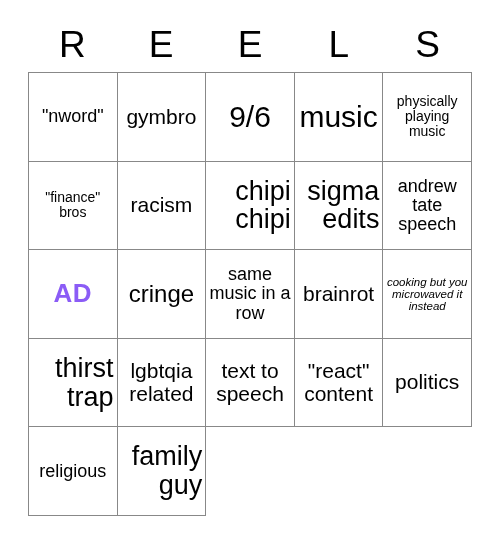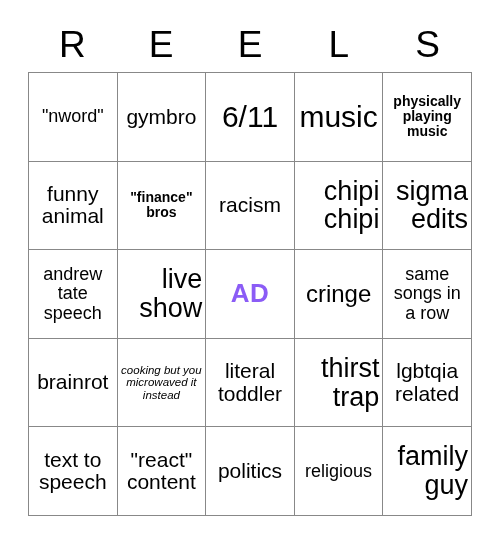--- a/index.html
+++ b/index.html
@@ -71,21 +71,21 @@
     line-height: 1.07;
     word-wrap: break-word;
   }
 
   
   .fs-xxl .txt { font-size: 30px; }
   .fs-xl  .txt { font-size: 27px; text-align: right; }
   .fs-lg  .txt { font-size: 24px; }
   .fs-md  .txt { font-size: 21px; }
   .fs-sm  .txt { font-size: 18px; }
-  .fs-xs  .txt { font-size: 14px; font-weight: bold; }
+  .fs-xs  .txt { font-size: 14px; }
   .fs-xxs .txt { font-size: 11.5px; font-style: italic; }
 
   .free-cell .txt {
     color: #8b5cf6;
     font-weight: 700;
     font-size: 26px;
     letter-spacing: 0.5px;
   }
 </style>
 </head>
@@ -103,69 +103,60 @@
 
   <div id="grid">
 
     <div class="cell fs-sm">
         <span class="txt">"nword"</span>
       </div>
     <div class="cell fs-md">
         <span class="txt">gymbro</span>
       </div>
     <div class="cell fs-xxl">
-        <span class="txt">6/11</span>
+        <span class="txt">9/6</span>
       </div>
     <div class="cell fs-xxl">
         <span class="txt">music</span>
       </div>
     <div class="cell fs-xs">
         <span class="txt">physically playing music</span>
       </div>
 
-    <div class="cell fs-md">
-        <span class="txt">funny animal</span>
-      </div>
     <div class="cell fs-xs">
         <span class="txt">"finance" bros</span>
       </div>
     <div class="cell fs-md">
         <span class="txt">racism</span>
       </div>
     <div class="cell fs-xl">
         <span class="txt">chipi chipi</span>
       </div>
     <div class="cell fs-xl">
         <span class="txt">sigma edits</span>
       </div>
 
     <div class="cell fs-sm">
         <span class="txt">andrew tate speech</span>
       </div>
-    <div class="cell fs-xl">
-        <span class="txt">live show</span>
-      </div>
     <div class="cell free-cell">
         <span class="txt">AD</span>
       </div>
     <div class="cell fs-lg">
         <span class="txt">cringe</span>
       </div>
     <div class="cell fs-sm">
-        <span class="txt">same songs in a row</span>
+        <span class="txt">same music in a row</span>
       </div>
 
     <div class="cell fs-md">
         <span class="txt">brainrot</span>
       </div>
     <div class="cell fs-xxs">
         <span class="txt">cooking but you microwaved it instead</span>
-      </div>
-    <div class="cell fs-md">
-        <span class="txt">literal toddler</span>
       </div>
     <div class="cell fs-xl">
         <span class="txt">thirst trap</span>
       </div>
     <div class="cell fs-md">
         <span class="txt">lgbtqia related</span>
       </div>
 
     <div class="cell fs-md">
         <span class="txt">text to speech</span>

